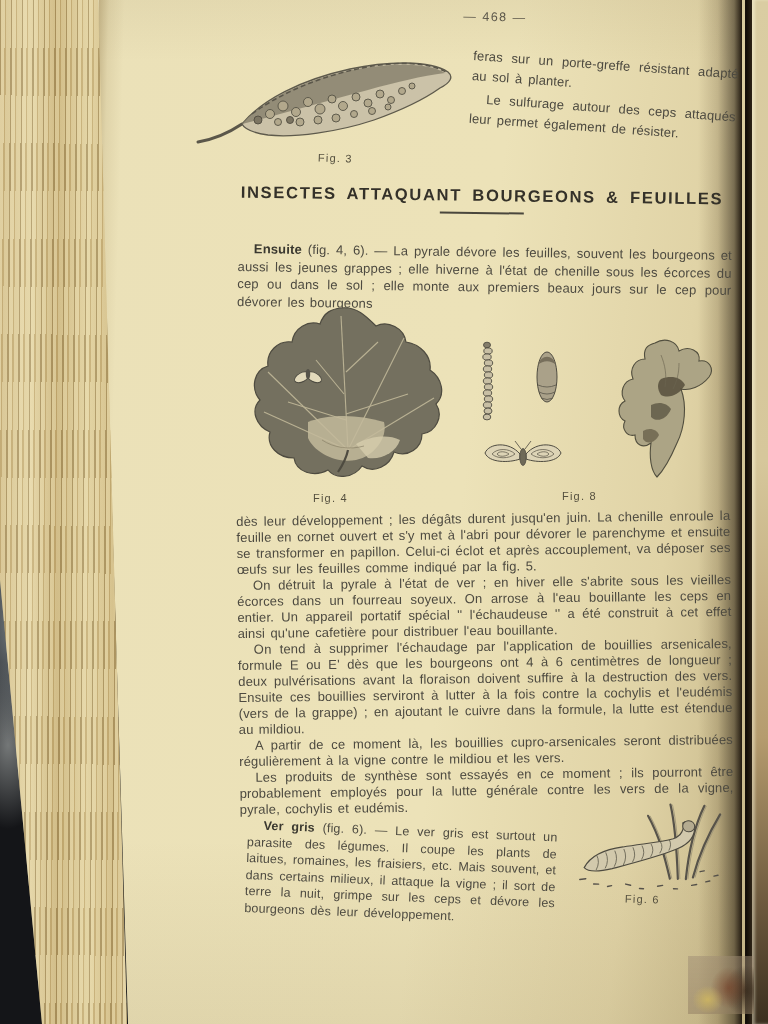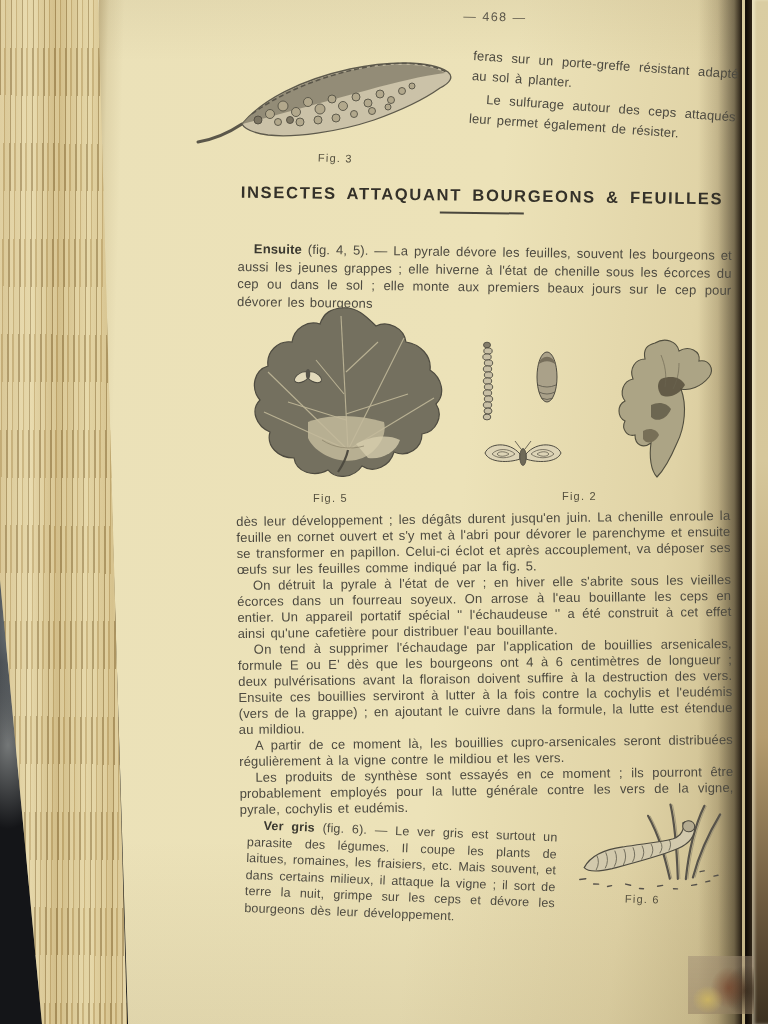--- a/index.html
+++ b/index.html
@@ -148,21 +148,21 @@
     <p>Le sulfurage autour des ceps attaqués leur permet également de résister.</p>
   </div>
 
   <div class="heading-wrap">
     <div class="heading">INSECTES ATTAQUANT BOURGEONS &amp; FEUILLES</div>
     <div class="heading-rule"></div>
   </div>
 
   <div class="txt pyrale">
     <p>
-      <span class="lead">Ensuite</span><span> (fig. 4, 5). — La pyrale dévore les feuilles, souvent les bourgeons et aussi les jeunes grappes ; elle hiverne à l'état de chenille sous les écorces du cep ou dans le sol ; elle monte aux premiers beaux jours sur le cep pour dévorer les bourgeons</span>
+      <span class="lead">Ensuite</span><span> (fig. 4, 6). — La pyrale dévore les feuilles, souvent les bourgeons et aussi les jeunes grappes ; elle hiverne à l'état de chenille sous les écorces du cep ou dans le sol ; elle monte aux premiers beaux jours sur le cep pour dévorer les bourgeons</span>
     </p>
   </div>
 
   <div class="fig" style="left:238px;top:302px;">
     <svg width="210" height="185" viewBox="0 0 210 185">
       <path d="M103 6 C 118 4 128 14 138 24 C 150 18 166 26 168 40 C 182 42 194 54 192 68 C 204 76 208 92 198 102 C 206 114 198 130 184 132 C 184 146 170 156 156 150 C 152 164 136 172 124 164 C 116 176 98 178 90 168 C 76 176 58 170 56 156 C 40 156 28 144 32 130 C 18 124 12 108 22 98 C 12 86 16 68 30 64 C 28 50 40 38 54 40 C 56 26 70 18 82 22 C 86 10 94 7 103 6 Z" fill="#74705f" stroke="#4e4b40" stroke-width="1.2"></path>
       <g stroke="#d7cda9" stroke-width="1.1" opacity="0.7" fill="none">
         <path d="M110 148 L103 14"></path>
           <path d="M110 148 L166 36"></path>
           <path d="M110 148 L196 96"></path>
@@ -177,21 +177,21 @@
       <path d="M118 142 C 132 134 150 132 162 138 C 158 150 144 158 130 156 Z" fill="#d6cdad" opacity="0.8"></path>
       <path d="M84 138 C 96 146 112 148 126 144" stroke="#8a8268" stroke-width="1" fill="none" opacity="0.7"></path>
       <g transform="translate(70,72)">
         <ellipse rx="8" ry="4.5" transform="rotate(-28) translate(-7,0)" fill="#e3dabb" stroke="#4c4a40" stroke-width="0.9"></ellipse>
         <ellipse rx="8" ry="4.5" transform="rotate(28) translate(7,0)" fill="#e3dabb" stroke="#4c4a40" stroke-width="0.9"></ellipse>
         <ellipse rx="2.2" ry="5" fill="#57544a"></ellipse>
       </g>
       <path d="M110 148 C 108 158 104 164 100 170" stroke="#4e4b40" stroke-width="2.2" fill="none"></path>
     </svg>
   </div>
-  <div class="caption" style="left:313px;top:492px;">Fig. 5</div>
+  <div class="caption" style="left:313px;top:492px;">Fig. 4</div>
 
   <div class="fig" style="left:465px;top:335px;">
     <svg width="250" height="152" viewBox="0 0 250 152">
       <g transform="translate(22,8)" fill="#c8bfa4" stroke="#4f4c41" stroke-width="0.9">
         <ellipse cx="0" cy="2" rx="3.5" ry="2.8" fill="#847d6a"></ellipse>
         <ellipse cx="1" cy="8" rx="4.2" ry="3.1"></ellipse>
           <ellipse cx="0" cy="14" rx="4.2" ry="3.1"></ellipse>
         <ellipse cx="1.5" cy="20" rx="4.2" ry="3.1"></ellipse>
           <ellipse cx="0.5" cy="26" rx="4.2" ry="3.1"></ellipse>
         <ellipse cx="1.5" cy="32" rx="4.2" ry="3.1"></ellipse>
@@ -226,21 +226,21 @@
       </g>
       <g>
         <path d="M190 8 C 200 2 212 6 214 16 C 224 10 236 16 234 26 C 244 24 250 34 244 42 C 236 52 224 56 216 54 C 222 70 220 92 212 108 C 206 122 198 136 192 142 C 186 136 184 122 186 108 C 178 114 170 110 170 100 C 162 102 156 94 160 86 C 152 82 152 70 160 66 C 154 58 158 46 168 44 C 164 34 170 24 180 24 C 178 14 182 10 190 8 Z" fill="#aca485" stroke="#514e3e" stroke-width="1.1"></path>
         <path d="M196 44 C 206 40 216 42 220 50 C 214 60 204 64 196 60 C 192 54 192 48 196 44 Z" fill="#564f3c" opacity="0.85"></path>
         <path d="M186 70 C 194 66 202 68 206 74 C 202 84 192 88 186 82 Z" fill="#5d5643" opacity="0.8"></path>
         <path d="M178 96 C 184 92 192 94 194 100 C 190 108 182 110 178 104 Z" fill="#655d48" opacity="0.75"></path>
         <path d="M196 20 C 200 30 202 40 200 52 M214 28 C 214 38 212 46 208 54" stroke="#6b6450" stroke-width="0.8" fill="none" opacity="0.8"></path>
       </g>
     </svg>
   </div>
-  <div class="caption" style="left:562px;top:490px;">Fig. 2</div>
+  <div class="caption" style="left:562px;top:490px;">Fig. 8</div>
 
   <div class="txt midblock">
     <p class="noindent">dès leur développement ; les dégâts durent jusqu'en juin. La chenille enroule la feuille en cornet ouvert et s'y met à l'abri pour dévorer le parenchyme et ensuite se transformer en papillon. Celui-ci éclot et après accouplement, va déposer ses œufs sur les feuilles comme indiqué par la fig. 5.</p>
     <p>On détruit la pyrale à l'état de ver ; en hiver elle s'abrite sous les vieilles écorces dans un fourreau soyeux. On arrose à l'eau bouillante les ceps en entier. Un appareil portatif spécial '' l'échaudeuse '' a été construit à cet effet ainsi qu'une cafetière pour distribuer l'eau bouillante.</p>
     <p>On tend à supprimer l'échaudage par l'application de bouillies arsenicales, formule E ou E' dès que les bourgeons ont 4 à 6 centimètres de longueur ; deux pulvérisations avant la floraison doivent suffire à la destruction des vers. Ensuite ces bouillies serviront à lutter à la fois contre la cochylis et l'eudémis (vers de la grappe) ; en ajoutant le cuivre dans la formule, la lutte est étendue au mildiou.</p>
     <p>A partir de ce moment là, les bouillies cupro-arsenicales seront distribuées régulièrement à la vigne contre le mildiou et les vers.</p>
     <p>Les produits de synthèse sont essayés en ce moment ; ils pourront être probablement employés pour la lutte générale contre les vers de la vigne, pyrale, cochylis et eudémis.</p>
   </div>
 
   <div class="txt vergris">

